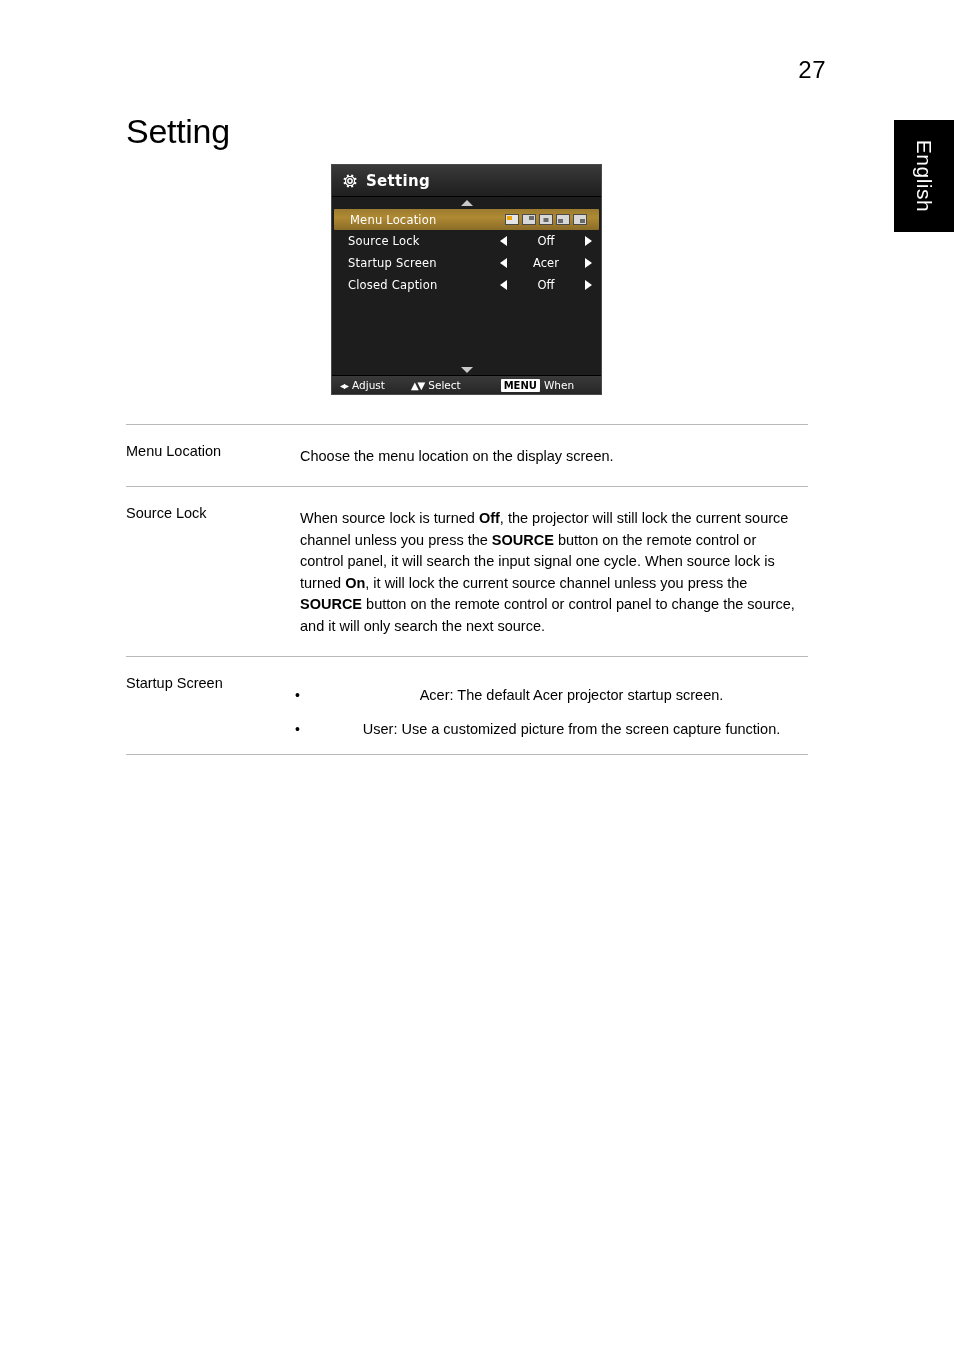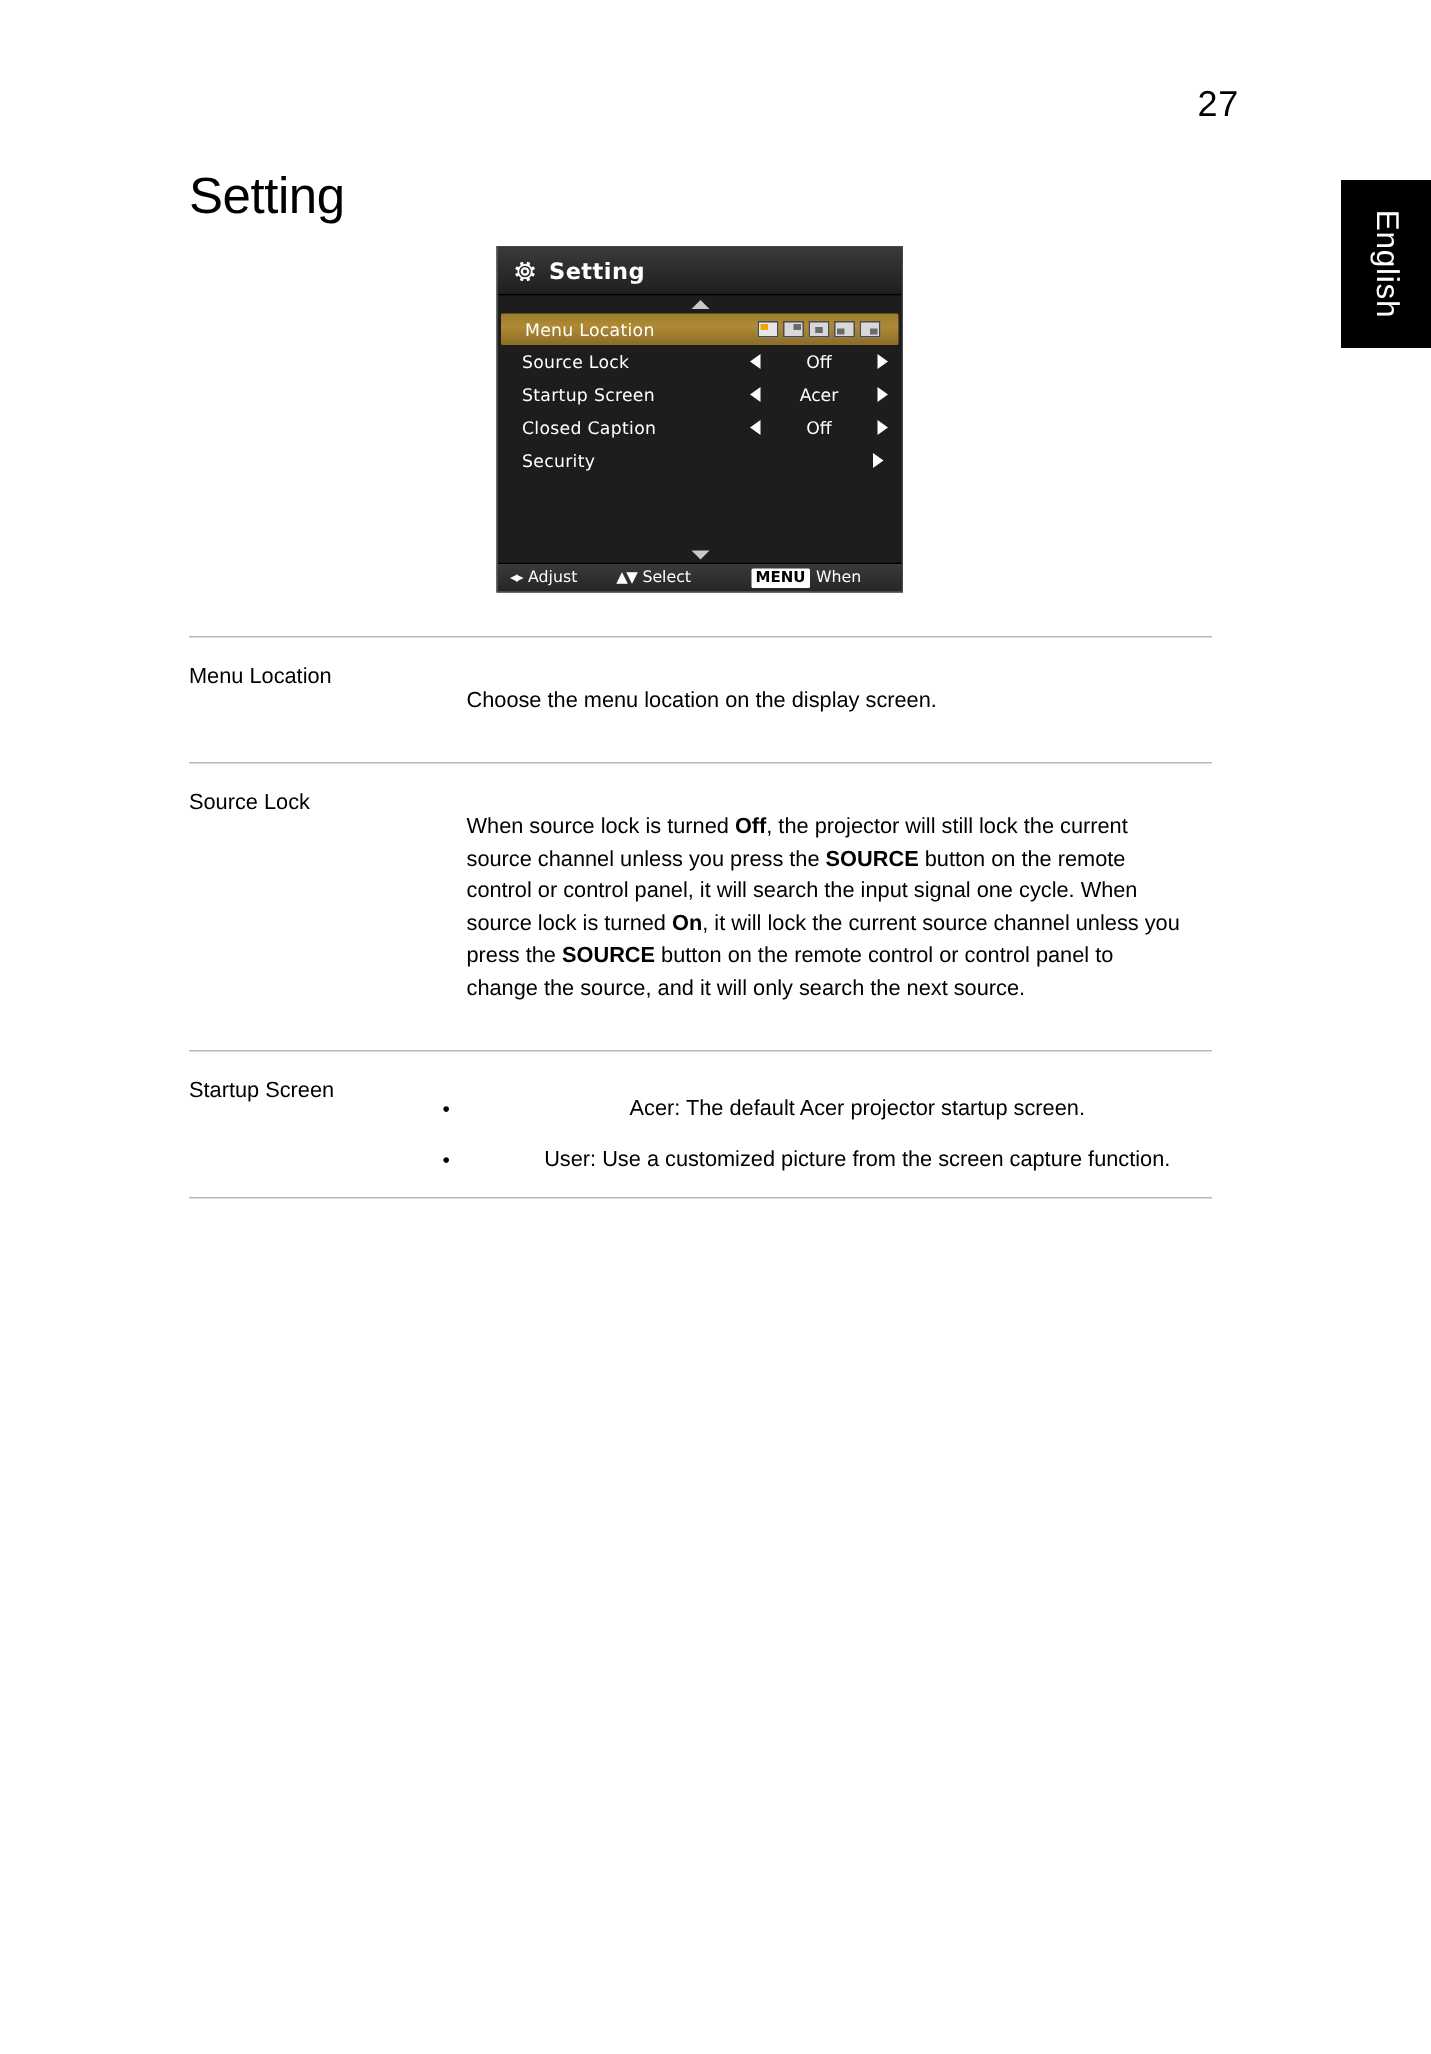--- a/index.html
+++ b/index.html
@@ -234,21 +234,21 @@
     font-size: 14.5px;
     line-height: 1.45;
     color: #000;
   }
   .desc-def {
     flex: 1 1 auto;
     font-size: 14.5px;
     line-height: 1.48;
     color: #000;
   }
-  .desc-def p { margin: 16px; }
+  .desc-def p { margin: 5px; }
   .bullets { margin-top: 12px; }
   .bullet {
     display: flex;
     margin-bottom: 12px;
   }
   .bullet:last-child { margin-bottom: 0; }
   .bullet .dot {
     width: 40px;
     flex: 0 0 40px;
     font-size: 14px;
@@ -330,27 +330,20 @@
     <div class="osd-row">
       <span class="label">Closed Caption</span>
       <span class="ctrl">
         <span class="tri-left"></span>
         <span class="val">Off</span>
         <span class="tri-right"></span>
       </span>
     </div>
 
 
-    <div class="osd-row">
-      <span class="label">Security</span>
-      <span class="ctrl">
-        <span class="spacer"></span>
-        <span class="tri-right"></span>
-      </span>
-    </div>
 
     <div class="arrow-down"></div>
   </div>
 
   <div class="osd-footer">
     <span class="grp adjust">
       <span class="lr-glyph">◂▸</span>
       <span>Adjust</span>
     </span>
     <span class="grp select">

